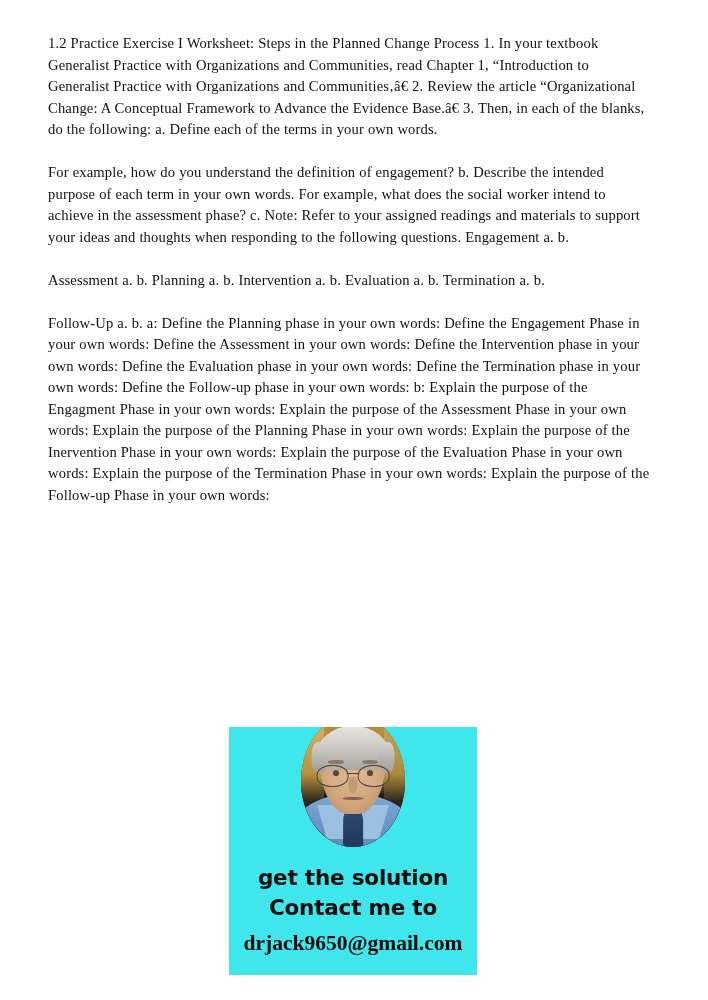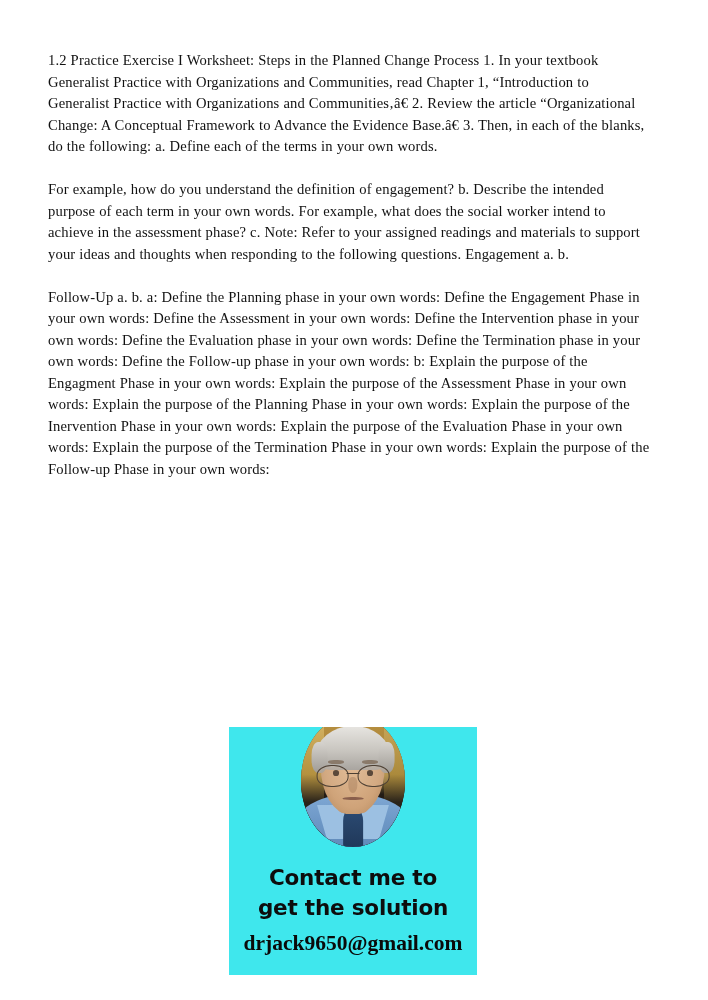--- a/index.html
+++ b/index.html
@@ -21,21 +21,21 @@
     position: absolute;
     left: 0; top: 0;
     width: 708px;
     height: 1000px;
     background: #ffffff;
   }
 
   #document-body {
     position: absolute;
     left: 48px;
-    top: 50px;
+    top: 33px;
     width: 606px;
   }
 
   .doc-paragraph {
     margin: 0 0 21.5px 0;
     font-size: 14.6px;
     line-height: 21.5px;
     text-align: left;
     color: #111111;
     font-family: "Liberation Serif", "DejaVu Serif", serif;
@@ -253,20 +253,21 @@
   }
 </style>
 </head>
 <body>
 
 <div id="document-page">
 
   <div id="document-body">
     <p class="doc-paragraph p-wide">1.2 Practice Exercise I Worksheet: Steps in the Planned Change Process 1. In your textbook Generalist Practice with Organizations and Communities, read Chapter 1, “Introduction to Generalist Practice with Organizations and Communities‚â€ 2. Review the article “Organizational Change: A Conceptual Framework to Advance the Evidence Base.â€ 3. Then, in each of the blanks, do the following: a. Define each of the terms in your own words.</p>
     <p class="doc-paragraph p-wide">For example, how do you understand the definition of engagement? b. Describe the intended purpose of each term in your own words. For example, what does the social worker intend to achieve in the assessment phase? c. Note: Refer to your assigned readings and materials to support your ideas and thoughts when responding to the following questions. Engagement a. b.</p>
+    <p class="doc-paragraph p-wide">Assessment a. b. Planning a. b. Intervention a. b. Evaluation a. b. Termination a. b.</p>
     <p class="doc-paragraph p-wide p-last">Follow-Up a. b. a: Define the Planning phase in your own words: Define the Engagement Phase in your own words: Define the Assessment in your own words: Define the Intervention phase in your own words: Define the Evaluation phase in your own words: Define the Termination phase in your own words: Define the Follow-up phase in your own words: b: Explain the purpose of the Engagment Phase in your own words: Explain the purpose of the Assessment Phase in your own words: Explain the purpose of the Planning Phase in your own words: Explain the purpose of the Inervention Phase in your own words: Explain the purpose of the Evaluation Phase in your own words: Explain the purpose of the Termination Phase in your own words: Explain the purpose of the Follow-up Phase in your own words:</p>
   </div>
 
   <div id="contact-banner" style="background: rgb(63, 231, 237);">
 
     <div id="contact-portrait">
       <div class="photo-bg"></div>
       <div class="photo-shoulders"></div>
       <div class="photo-collar-l"></div>
       <div class="photo-collar-r"></div>
@@ -281,20 +282,20 @@
       <div class="photo-glasses">
         <div class="lens l"></div>
         <div class="bridge"></div>
         <div class="lens r"></div>
       </div>
       <div class="photo-nose"></div>
       <div class="photo-mouth"></div>
     </div>
 
     <div id="contact-text-block">
+      <div class="contact-headline">get the solution</div>
       <div class="contact-headline">Contact me to</div>
-      <div class="contact-headline">get the solution</div>
       <div class="contact-email">drjack9650@gmail.com</div>
     </div>
 
   </div>
 
 </div>
 
 </body></html>

